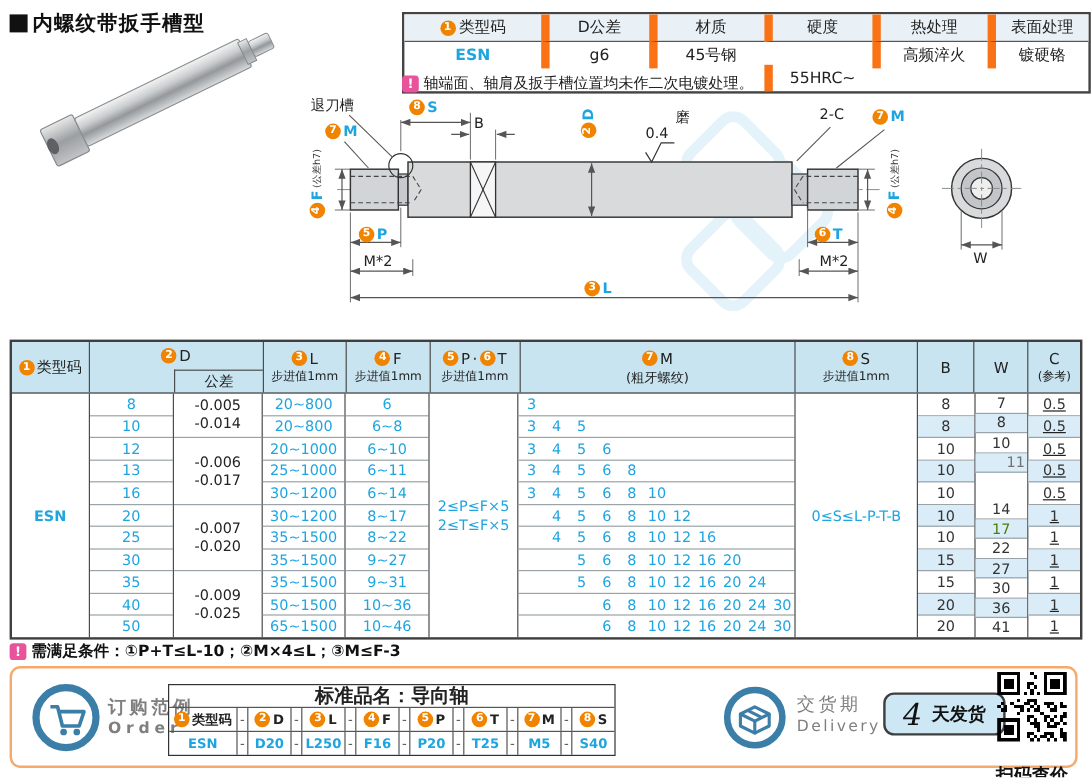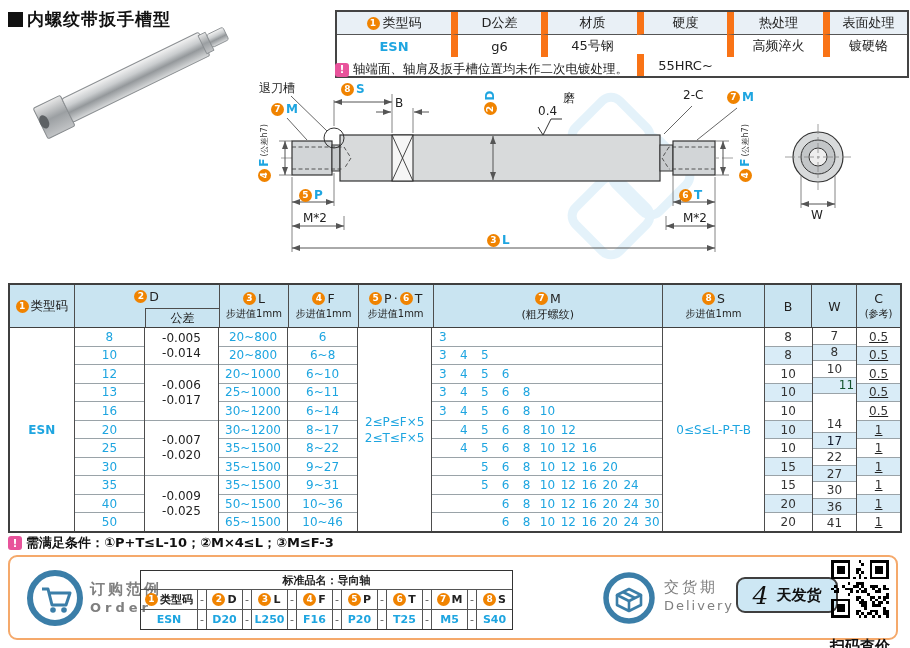--- a/index.html
+++ b/index.html
@@ -59,21 +59,21 @@
   .mt-col .mrow:last-child{border-bottom:none;}
   .mslot{width:21px;display:flex;align-items:center;justify-content:center;font-size:12px;}
   
   .cond{left:8px;top:534px;display:flex;align-items:center;gap:4px;font-size:13px;font-weight:700;color:#111;}
   
   .order-box{left:8px;top:555px;width:890px;height:85px;border:2.5px solid #f5a96b;border-radius:9px;box-sizing:border-box;background:#fff;}
   .olabel{position:absolute;color:#7f7f7f;line-height:1.35;}
   .olabel .cn{font-size:15px;letter-spacing:3px;}
   .olabel .en{font-size:13px;letter-spacing:4px;}
   .pn{position:absolute;left:130px;top:13px;border:1.5px solid #333;}
-  .pn-title{height:18px;display:flex;align-items:center;justify-content:center;font-size:11px;font-weight:700;
+  .pn-title{height:18px;display:flex;align-items:center;justify-content:center;font-size:16px;font-weight:700;
             border-bottom:1px solid #555;}
   .pn-row{display:flex;height:19px;}
   .pn-row.vals{border-top:1px solid #555;}
   .pn-cell{box-sizing:border-box;border-left:1px solid #555;display:flex;align-items:center;justify-content:center;
            gap:2px;font-size:11px;font-weight:700;}
   .pn-cell:first-child{border-left:none;}
   .pn-dash{width:9px;font-weight:400;color:#555;}
   .pill{position:absolute;left:726px;top:20px;width:102px;height:36px;background:#cde7f4;border:2px solid #3f3f3f;
         border-radius:9px;box-sizing:border-box;display:flex;align-items:center;justify-content:center;gap:8px;}
   .pill .num{font-family:"DejaVu Serif","Liberation Serif",serif;font-style:italic;font-size:25px;color:#111;}
@@ -607,23 +607,23 @@
           <div class="cell" style="color: rgb(51, 51, 51);">10</div>
           <div class="cell stripe" style="color: rgb(51, 51, 51);">15</div>
           <div class="cell" style="color: rgb(51, 51, 51);">15</div>
           <div class="cell stripe" style="color: rgb(51, 51, 51);">20</div>
           <div class="cell" style="color: rgb(51, 51, 51);">20</div>
         </div>
       <div class="mt-col" id="col-w" style="width:45px;">
           <div class="cell" style="color: rgb(51, 51, 51);">7</div>
           <div class="cell stripe" style="color: rgb(51, 51, 51);">8</div>
           <div class="cell" style="color: rgb(51, 51, 51);">10</div>
-          <div class="cell stripe" style="color: #14532d; padding-left: 24px;">11</div>
+          <div class="cell stripe" style="color: #737373; padding-left: 24px;">11</div>
           <div class="cell" style="color: rgb(51, 51, 51); margin-top: 22px;">14</div>
-          <div class="cell stripe" style="color: #0f172a;">17</div>
+          <div class="cell stripe" style="color: #4d7c0f;">17</div>
           <div class="cell" style="color: rgb(51, 51, 51);">22</div>
           <div class="cell stripe" style="color: rgb(51, 51, 51);">27</div>
           <div class="cell" style="color: rgb(51, 51, 51);">30</div>
           <div class="cell stripe" style="color: rgb(51, 51, 51);">36</div>
           <div class="cell" style="color: rgb(51, 51, 51);">41</div>
         </div>
       <div class="mt-col" id="col-c" style="width:44px;text-decoration:underline;">
           <div class="cell" style="color: rgb(51, 51, 51);">0.5</div>
           <div class="cell stripe" style="color: rgb(51, 51, 51);">0.5</div>
           <div class="cell" style="color: rgb(51, 51, 51);">0.5</div>

